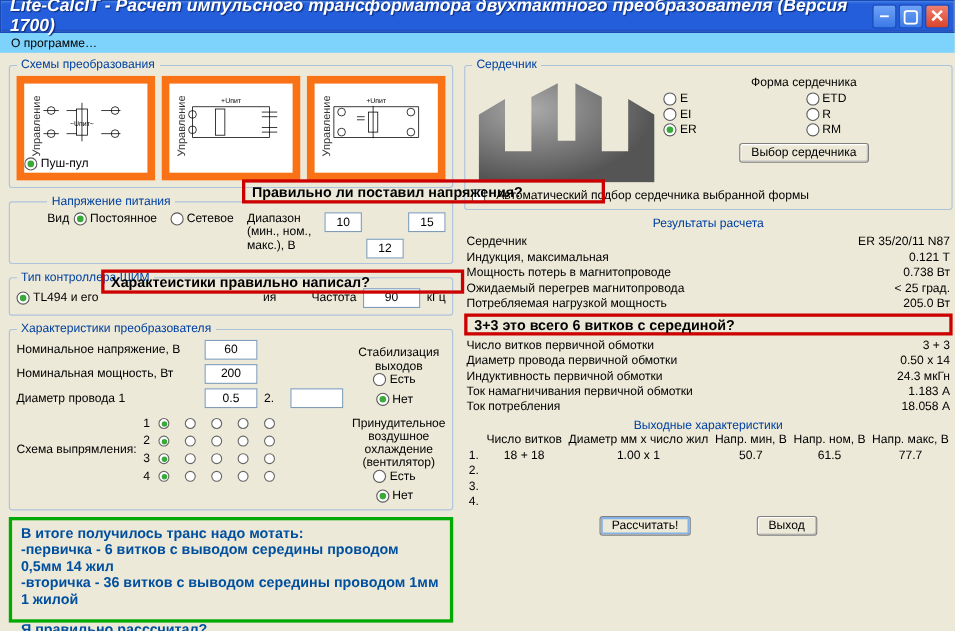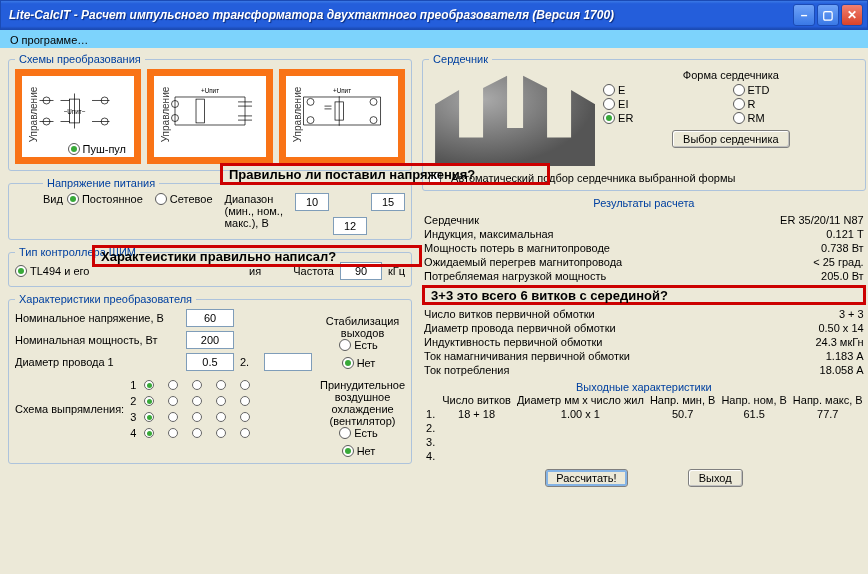--- a/index.html
+++ b/index.html
@@ -13,21 +13,21 @@
     overflow:hidden;
   }
   .titlebar {
     height:30px;
     background: linear-gradient(#3a79e6,#245edb 10%,#245edb 90%,#1b4bb5);
     display:flex; align-items:center;
     padding:0 4px 0 8px;
     color:#fff;
     font-weight:bold;
     font-style:italic;
-    font-size:12px;
+    font-size:16px;
     border:1px solid #1b4bb5;
   }
   .titlebar .titletext { flex:1; text-shadow:1px 1px 1px #0a2a7a;}
   .winbtns { display:flex; gap:2px;}
   .winbtn {
     width:22px; height:22px;
     border-radius:3px;
     background: linear-gradient(#6fa3f7,#3a79e6);
     border:1px solid #1b4bb5;
     display:flex; align-items:center; justify-content:center;
@@ -161,21 +161,21 @@
             <line x1="75" y1="10" x2="75" y2="60"></line>
             <path d="M25 20 h20 M25 50 h20 M55 20 h13 M55 50 h13"></path>
             <circle cx="35" cy="20" r="5"></circle>
                   <circle cx="35" cy="50" r="5"></circle>
             <path d="M100 20 h25 M100 50 h25"></path>
             <circle cx="118" cy="20" r="5"></circle>
                   <circle cx="118" cy="50" r="5"></circle>
           </g>
           <text x="75" y="40" font-size="9" text-anchor="middle">~Uпит~</text>
         </svg>
-        <div style="position:absolute;bottom:2px;left:0;right:0;text-align:right;">
+        <div style="position:absolute;bottom:2px;left:0;right:16px;text-align:left;">
           <label class="rlbl">
                   <span class="radio sel"></span>
                   <span>Пуш-пул</span>
                 </label>
         </div>
       </div>
       <div class="schemebox">
         <span class="rotlabel">Управление</span>
         <svg width="100%" height="70" viewBox="0 0 160 70">
           <text x="80" y="10" font-size="9" text-anchor="middle">+Uпит</text>
@@ -234,21 +234,21 @@
     <legend>Тип контроллера ШИМ</legend>
     <div class="row">
       <label class="rlbl">
               <span class="radio sel"></span>
               <span>TL494 и его</span>
             </label>
       <span style="flex:1"></span>
       <span>ия</span>
       <span style="width:20px"></span>
       <span>Частота</span>
-      <input class="txtin" style="width: 42px;" value="90">
+      <input class="txtin" style="width: 52px;" value="90">
       <span>кГц</span>
     </div>
   </fieldset>
 
   <fieldset class="gbox">
     <legend>Характеристики преобразователя</legend>
     <div style="display:flex; gap:2px;">
       <div>
         <div class="formgrid">
           <span>Номинальное напряжение, В</span>
@@ -317,20 +317,27 @@
                 </label>
           <label class="rlbl">
                   <span class="radio sel"></span>
                   <span>Нет</span>
                 </label>
         </div>
       </div>
     </div>
   </fieldset>
 
+  <div class="annot green" style="position:relative; width:100%; height:96px; display:block; padding:4px 8px;">
+    <div>В итоге получилось транс надо мотать:</div>
+    <div>-первичка - 6 витков  с выводом середины проводом 0,5мм 14 жил</div>
+    <div>-вторичка -  36 витков с выводом середины проводом 1мм 1 жилой</div>
+    <div style="height:12px"></div>
+    <div>Я правильно расссчитал?</div>
+  </div>
 
 </div>
 
 <div class="rightcol">
 
   <fieldset class="gbox">
     <legend>Сердечник</legend>
     <div class="core-row">
       <div class="core-img"></div>
       <div style="flex:1">

